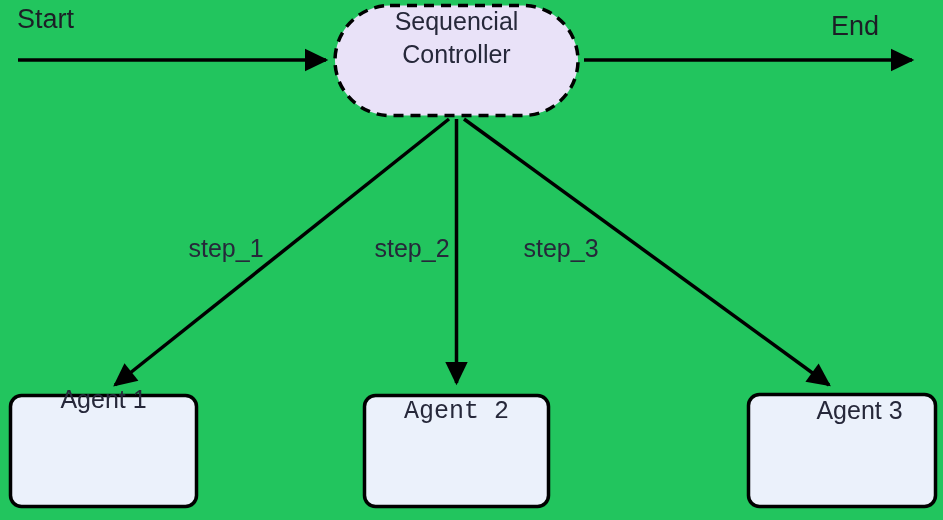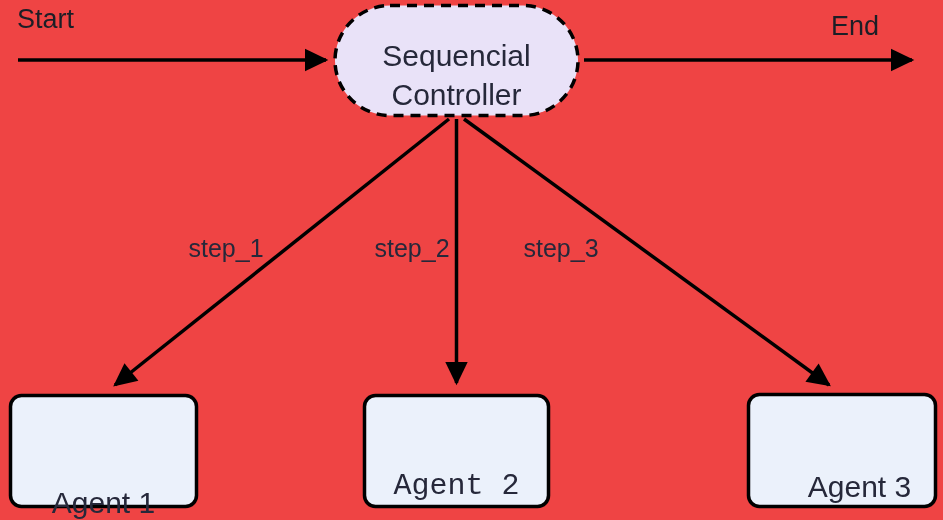--- a/index.html
+++ b/index.html
@@ -5,21 +5,21 @@
   html, body {
     margin: 0;
     padding: 0;
     background: #ffffff;
     font-family: "Liberation Sans", "DejaVu Sans", sans-serif;
   }
   .diagram {
     position: relative;
     width: 943px;
     height: 520px;
-    background: #ef4444;
+    background: #22c55e;
     overflow: hidden;
   }
   .diagram svg.canvas {
     position: absolute;
     left: 0;
     top: 0;
   }
   .lbl {
     position: absolute;
     color: #1c1e26;
@@ -31,24 +31,24 @@
   }
   .edge-label {      
     font-size: 25px;
     color: #26283a;
     transform: translate(-50%, -50%);
     margin-left: 25px;
   }
   .node-label {
     position: absolute;
     display: flex;
-    align-items: flex-end;
+    align-items: flex-start;
     justify-content: center;
     text-align: center;
-    font-size: 30px;
+    font-size: 25px;
     color: #26283a;
     line-height: 1.32;
   }
   .node-label .wrap {
     max-width: 155px;
   }
 </style>
 </head>
 <body>
 

